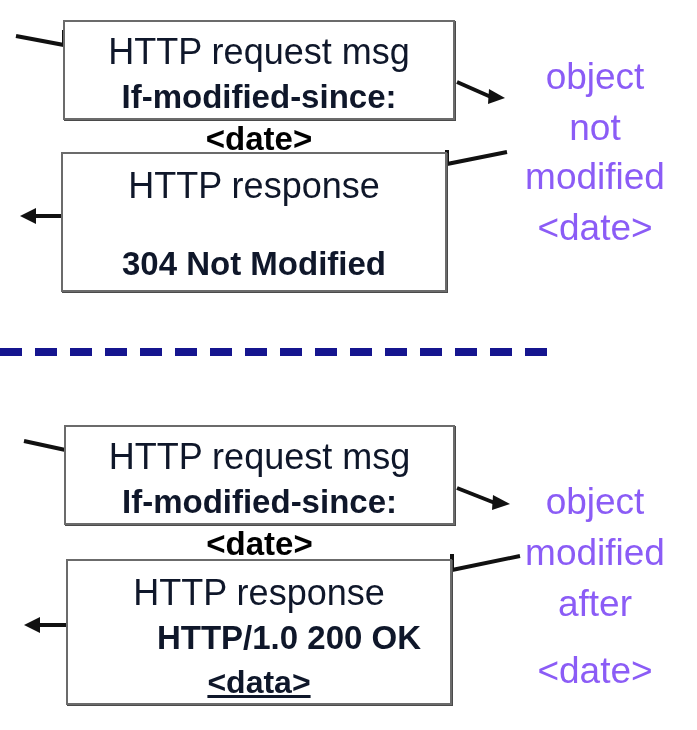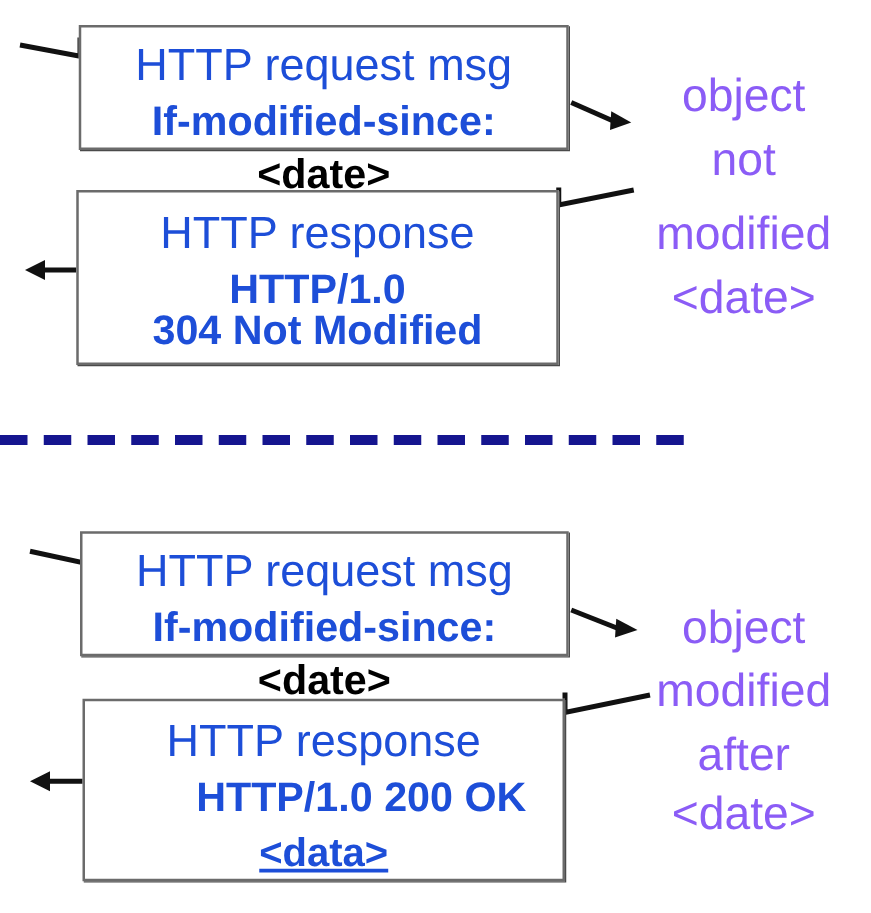--- a/index.html
+++ b/index.html
@@ -23,21 +23,21 @@
     background: #ffffff;
     border: 2px solid #6b6b6b;
     box-shadow: 1px 1px 0 #4a4a4a;
     z-index: 3;
   }
   .msg-line {
     position: absolute;
     left: 0;
     width: 100%;
     text-align: center;
-    color: #1d4ed8;
+    color: #0f172a;
     white-space: nowrap;
     line-height: 1;
     z-index: 4;
   }
   .regular { font-weight: 400; }
   .bold    { font-weight: 700; }
 
   
   .overflow-line {
     position: absolute;
@@ -100,36 +100,35 @@
 
   <div class="overflow-line" style="left:63px; top:122px; width:392px; font-size:33px;">&lt;date&gt;</div>
 
   <svg class="connector" style="left:455px; top:78px;" width="56" height="34" viewBox="0 0 56 34">
     <path class="stroke" d="M 2,4 L 36,19"></path>
     <polygon class="arrow-fill" points="34,11 50,20 33,26"></polygon>
   </svg>
 
   <div class="msg-box" style="left:61px; top:152px; width:386px; height:140px;">
     <div class="msg-line regular" style="top:14px; font-size:36px;">HTTP response</div>
-    <div class="msg-line bold" style="top:60px; font-size:33px;">HTTP/1.0</div>
     <div class="msg-line bold" style="top:93px; font-size:33px;">304 Not Modified</div>
   </div>
 
   <svg class="connector" style="left:16px; top:198px;" width="56" height="36" viewBox="0 0 56 36">
     <path class="stroke" d="M 50,2 L 50,18 L 18,18"></path>
     <polygon class="arrow-fill" points="20,10 4,18 20,26"></polygon>
   </svg>
 
   <svg class="connector" style="left:445px; top:148px;" width="66" height="26" viewBox="0 0 66 26">
     <path class="stroke" d="M 2,2 L 2,16 L 62,4"></path>
   </svg>
 
   <div class="note" style="left:500px; top:58px; width:190px; font-size:37px;">
     <div style="margin-bottom:14px;">object</div>
-    <div style="margin-bottom:22px;">not</div>
+    <div style="margin-bottom:12px;">not</div>
     <div style="margin-bottom:14px;">modified</div>
     <div>&lt;date&gt;</div>
   </div>
 
   <svg class="divider" style="left:0px; top:344px;" width="697" height="16" viewBox="0 0 697 16">
     <path class="divider-line" d="M 0,8 L 553,8"></path>
   </svg>
 
   <svg class="connector" style="left:22px; top:433px;" width="56" height="30" viewBox="0 0 56 30">
     <path class="stroke" d="M 2,8 L 48,18 L 48,2"></path>
@@ -158,17 +157,17 @@
     <polygon class="arrow-fill" points="20,11 4,19 20,27"></polygon>
   </svg>
 
   <svg class="connector" style="left:450px; top:552px;" width="74" height="28" viewBox="0 0 74 28">
     <path class="stroke" d="M 2,2 L 2,18 L 70,4"></path>
   </svg>
 
   <div class="note" style="left:500px; top:483px; width:190px; font-size:37px;">
     <div style="margin-bottom:14px;">object</div>
     <div style="margin-bottom:14px;">modified</div>
-    <div style="margin-bottom:10px;">after</div>
+    <div style="margin-bottom:30px;">after</div>
     <div>&lt;date&gt;</div>
   </div>
 
 </div>
 
 </body></html>

